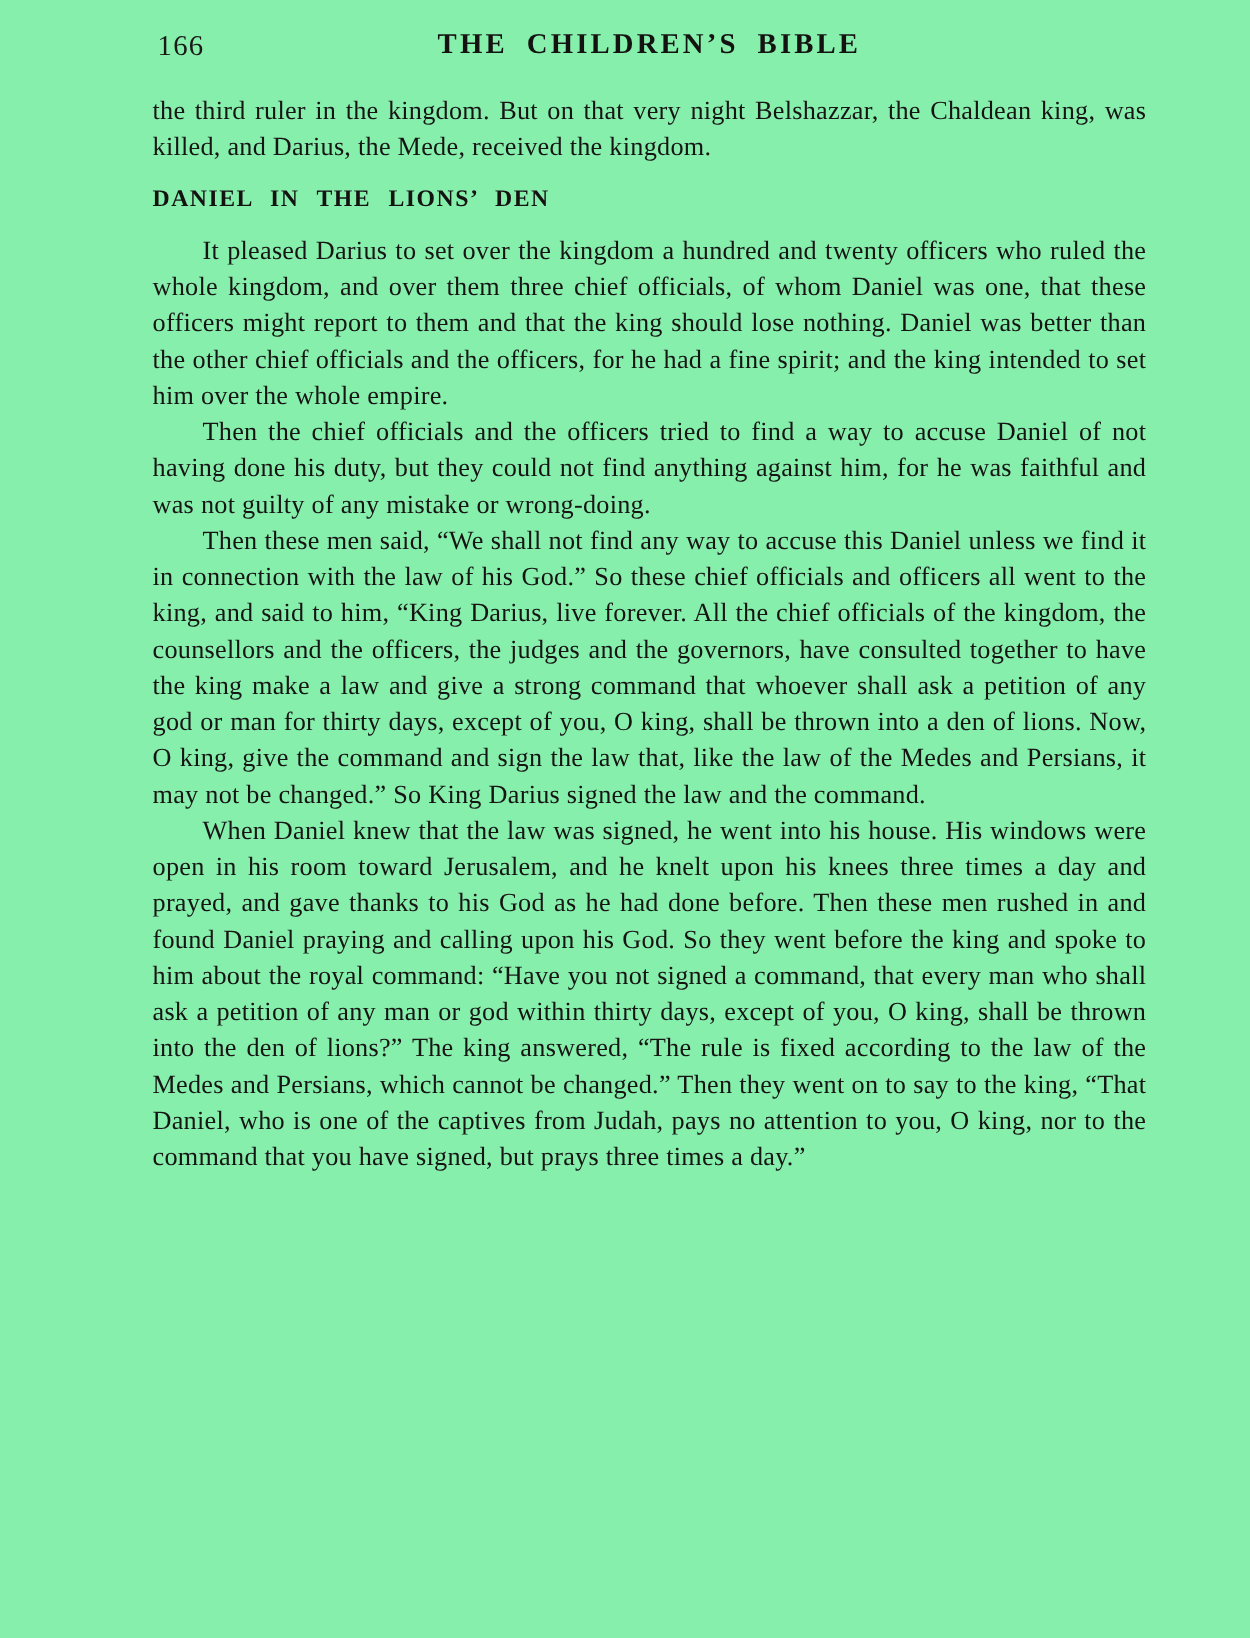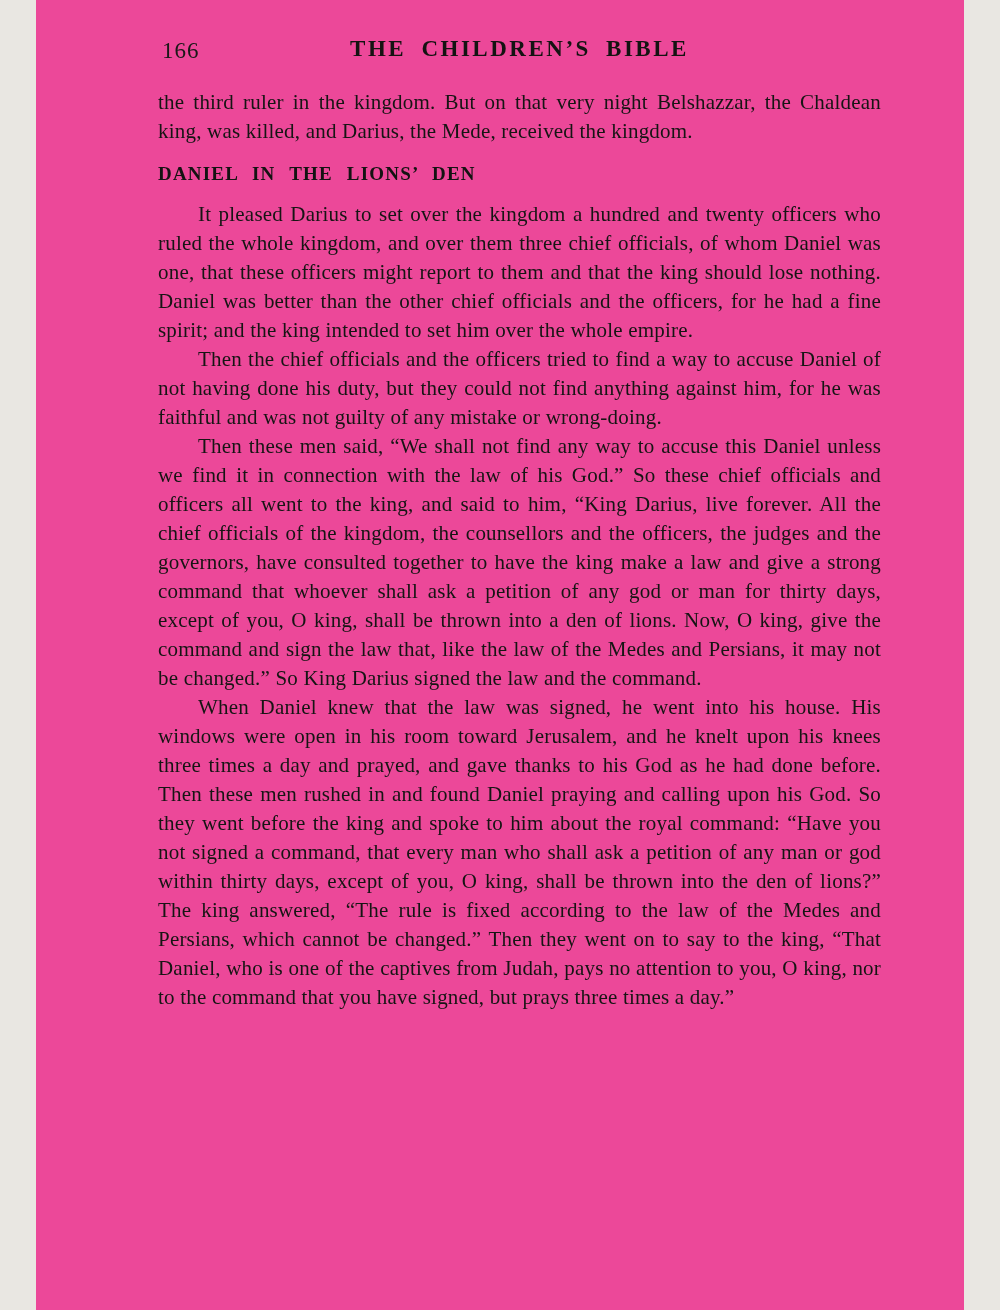--- a/index.html
+++ b/index.html
@@ -2,28 +2,28 @@
 <html><head>
 <meta charset="utf-8">
 <style>
   html, body {
     margin: 0;
     padding: 0;
     background: #e9e7e2;
   }
   .book-page {
     position: relative;
-    width: 928px;
+    width: 1000px;
     height: 1310px;
     margin: 0 auto;
-    background: #ec4899;
+    background: #86efac;
     color: #161514;
     font-family: "Liberation Serif", "DejaVu Serif", serif;
     box-sizing: border-box;
-    padding: 36px 83px 40px 122px;
+    padding: 22px 83px 40px 122px;
     overflow: hidden;
   }
   .page-header {
     position: relative;
     height: 34px;
     margin-bottom: 18px;
   }
   .page-number {
     position: absolute;
     left: 4px;

